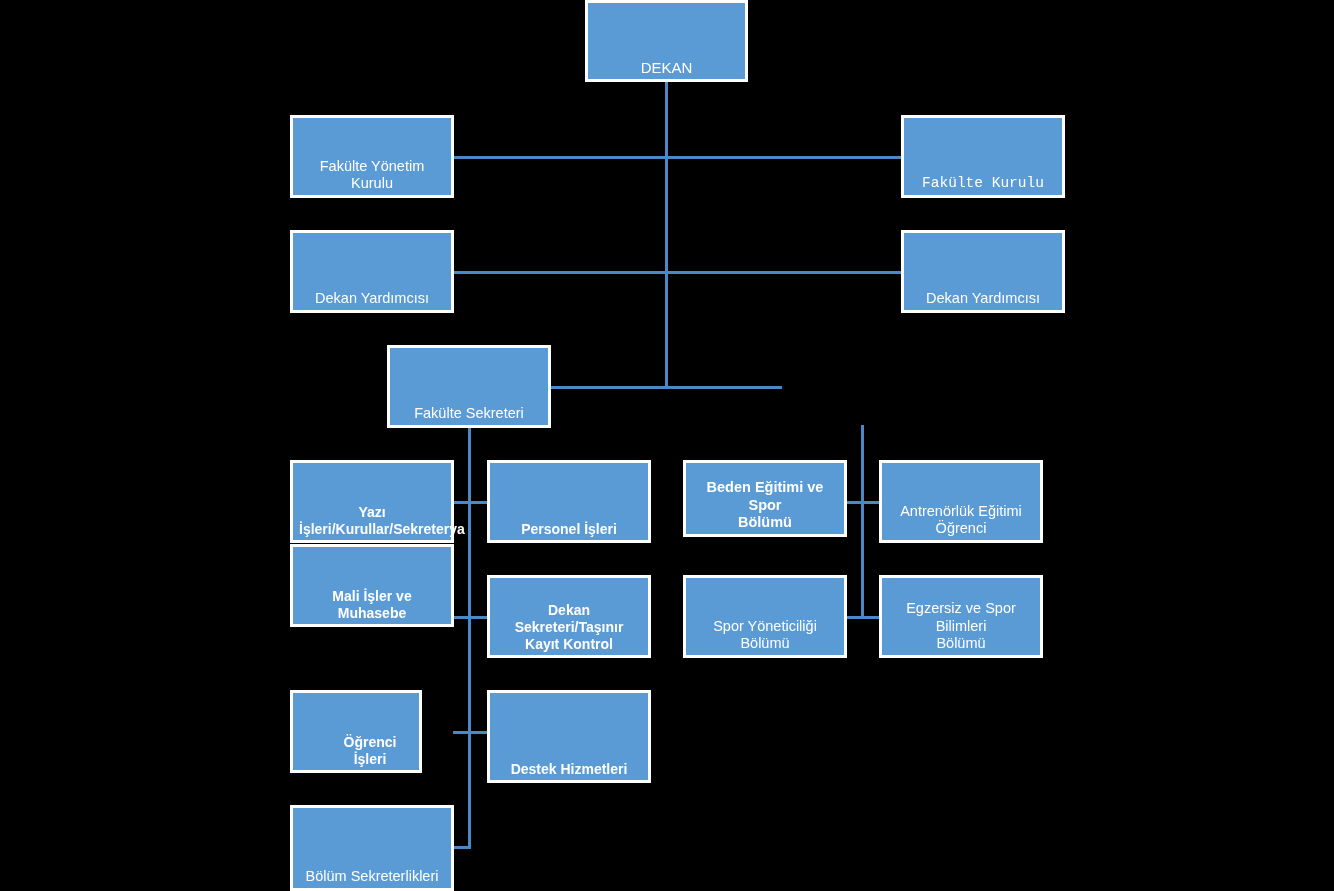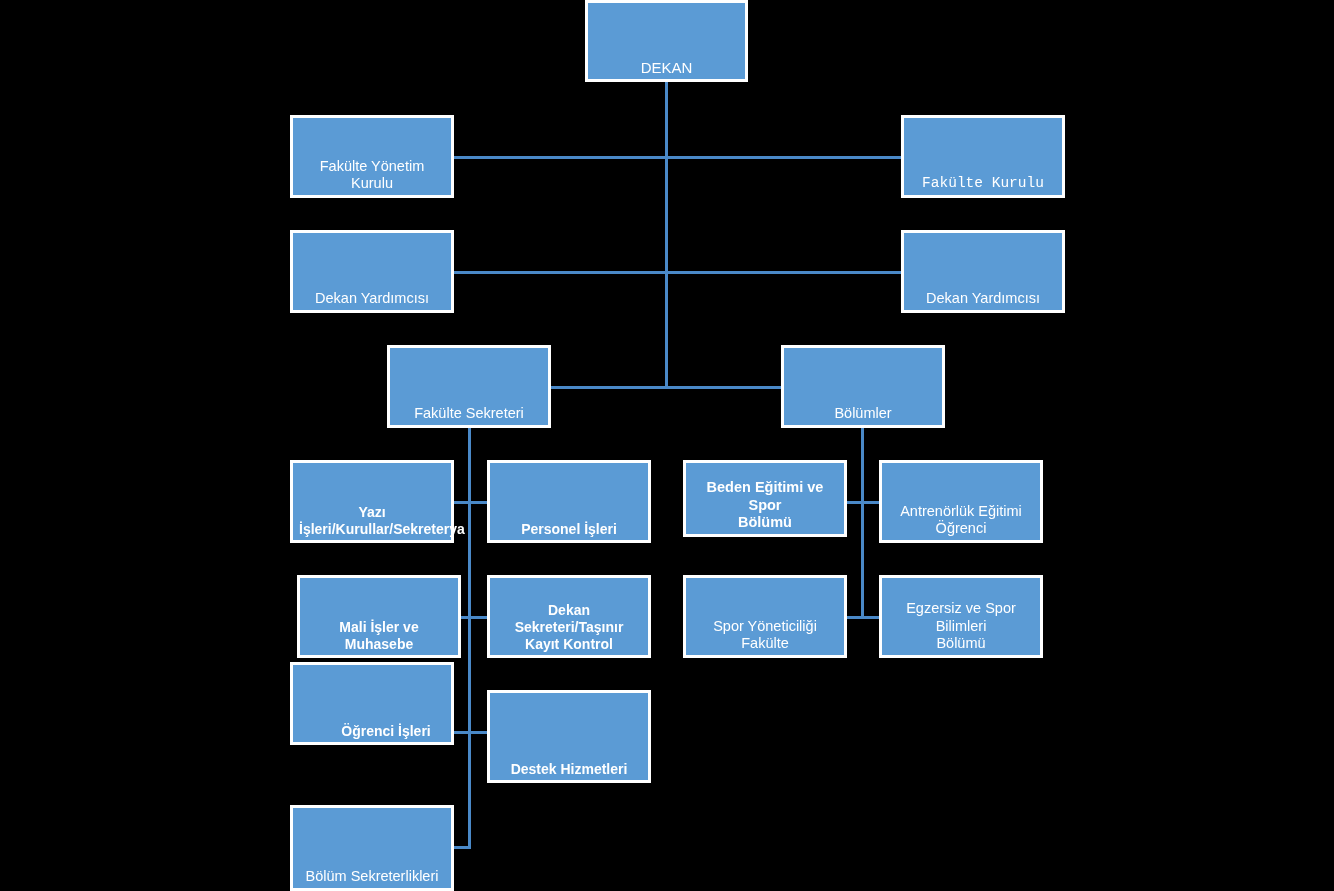--- a/index.html
+++ b/index.html
@@ -89,43 +89,40 @@
   </div>
 
   <div class="node lvl-mid" style="left:901px; top:230px; width:164px; height:83px;">
     <span class="node-label">Dekan Yardımcısı</span>
   </div>
 
   <div class="node lvl-mid" style="left:387px; top:345px; width:164px; height:83px;">
     <span class="node-label">Fakülte Sekreteri</span>
   </div>
 
-  <div class="node lvl-mid" style="left:781px; top:345px; width:164px; height:83px;">
-    <span class="node-label">Bölümler</span>
-  </div>
 
   <div class="node lvl-unit" style="left:290px; top:460px; width:164px; height:83px;">
     <span class="node-label">Yazı
 İşleri/Kurullar/Sekreterya</span>
   </div>
 
   <div class="node lvl-unit" style="left:487px; top:460px; width:164px; height:83px;">
     <span class="node-label">Personel İşleri</span>
   </div>
 
-  <div class="node lvl-unit" style="left:290px; top:575px; width:164px; height:83px;margin-left:7px;">
+  <div class="node lvl-unit" style="left:290px; top:544px; width:164px; height:83px;">
     <span class="node-label">Mali İşler ve Muhasebe</span>
   </div>
 
   <div class="node lvl-unit" style="left:487px; top:575px; width:164px; height:83px;">
     <span class="node-label">Dekan Sekreteri/Taşınır
 Kayıt Kontrol</span>
   </div>
 
-  <div class="node lvl-unit" style="left:290px; top:662px; width:164px; height:83px;padding-left:34px;">
+  <div class="node lvl-unit" style="left:290px; top:690px; width:132px; height:83px;padding-left:34px;">
     <span class="node-label">Öğrenci İşleri</span>
   </div>
 
   <div class="node lvl-unit" style="left:487px; top:690px; width:164px; height:93px;">
     <span class="node-label">Destek Hizmetleri</span>
   </div>
 
   <div class="node lvl-dept" style="left:290px; top:805px; width:164px; height:86px;">
     <span class="node-label">Bölüm Sekreterlikleri</span>
   </div>
@@ -134,21 +131,21 @@
     <span class="node-label">Beden Eğitimi ve Spor
 Bölümü</span>
   </div>
 
   <div class="node lvl-dept" style="left:879px; top:460px; width:164px; height:83px;">
     <span class="node-label">Antrenörlük Eğitimi
 Öğrenci</span>
   </div>
 
   <div class="node lvl-dept" style="left:683px; top:575px; width:164px; height:83px;">
-    <span class="node-label">Spor Yöneticiliği Fakülte</span>
+    <span class="node-label">Spor Yöneticiliği Bölümü</span>
   </div>
 
   <div class="node lvl-dept" style="left:879px; top:575px; width:164px; height:83px;">
     <span class="node-label">Egzersiz ve Spor Bilimleri
 Bölümü</span>
   </div>
 
 </div>
 
 </body></html>

